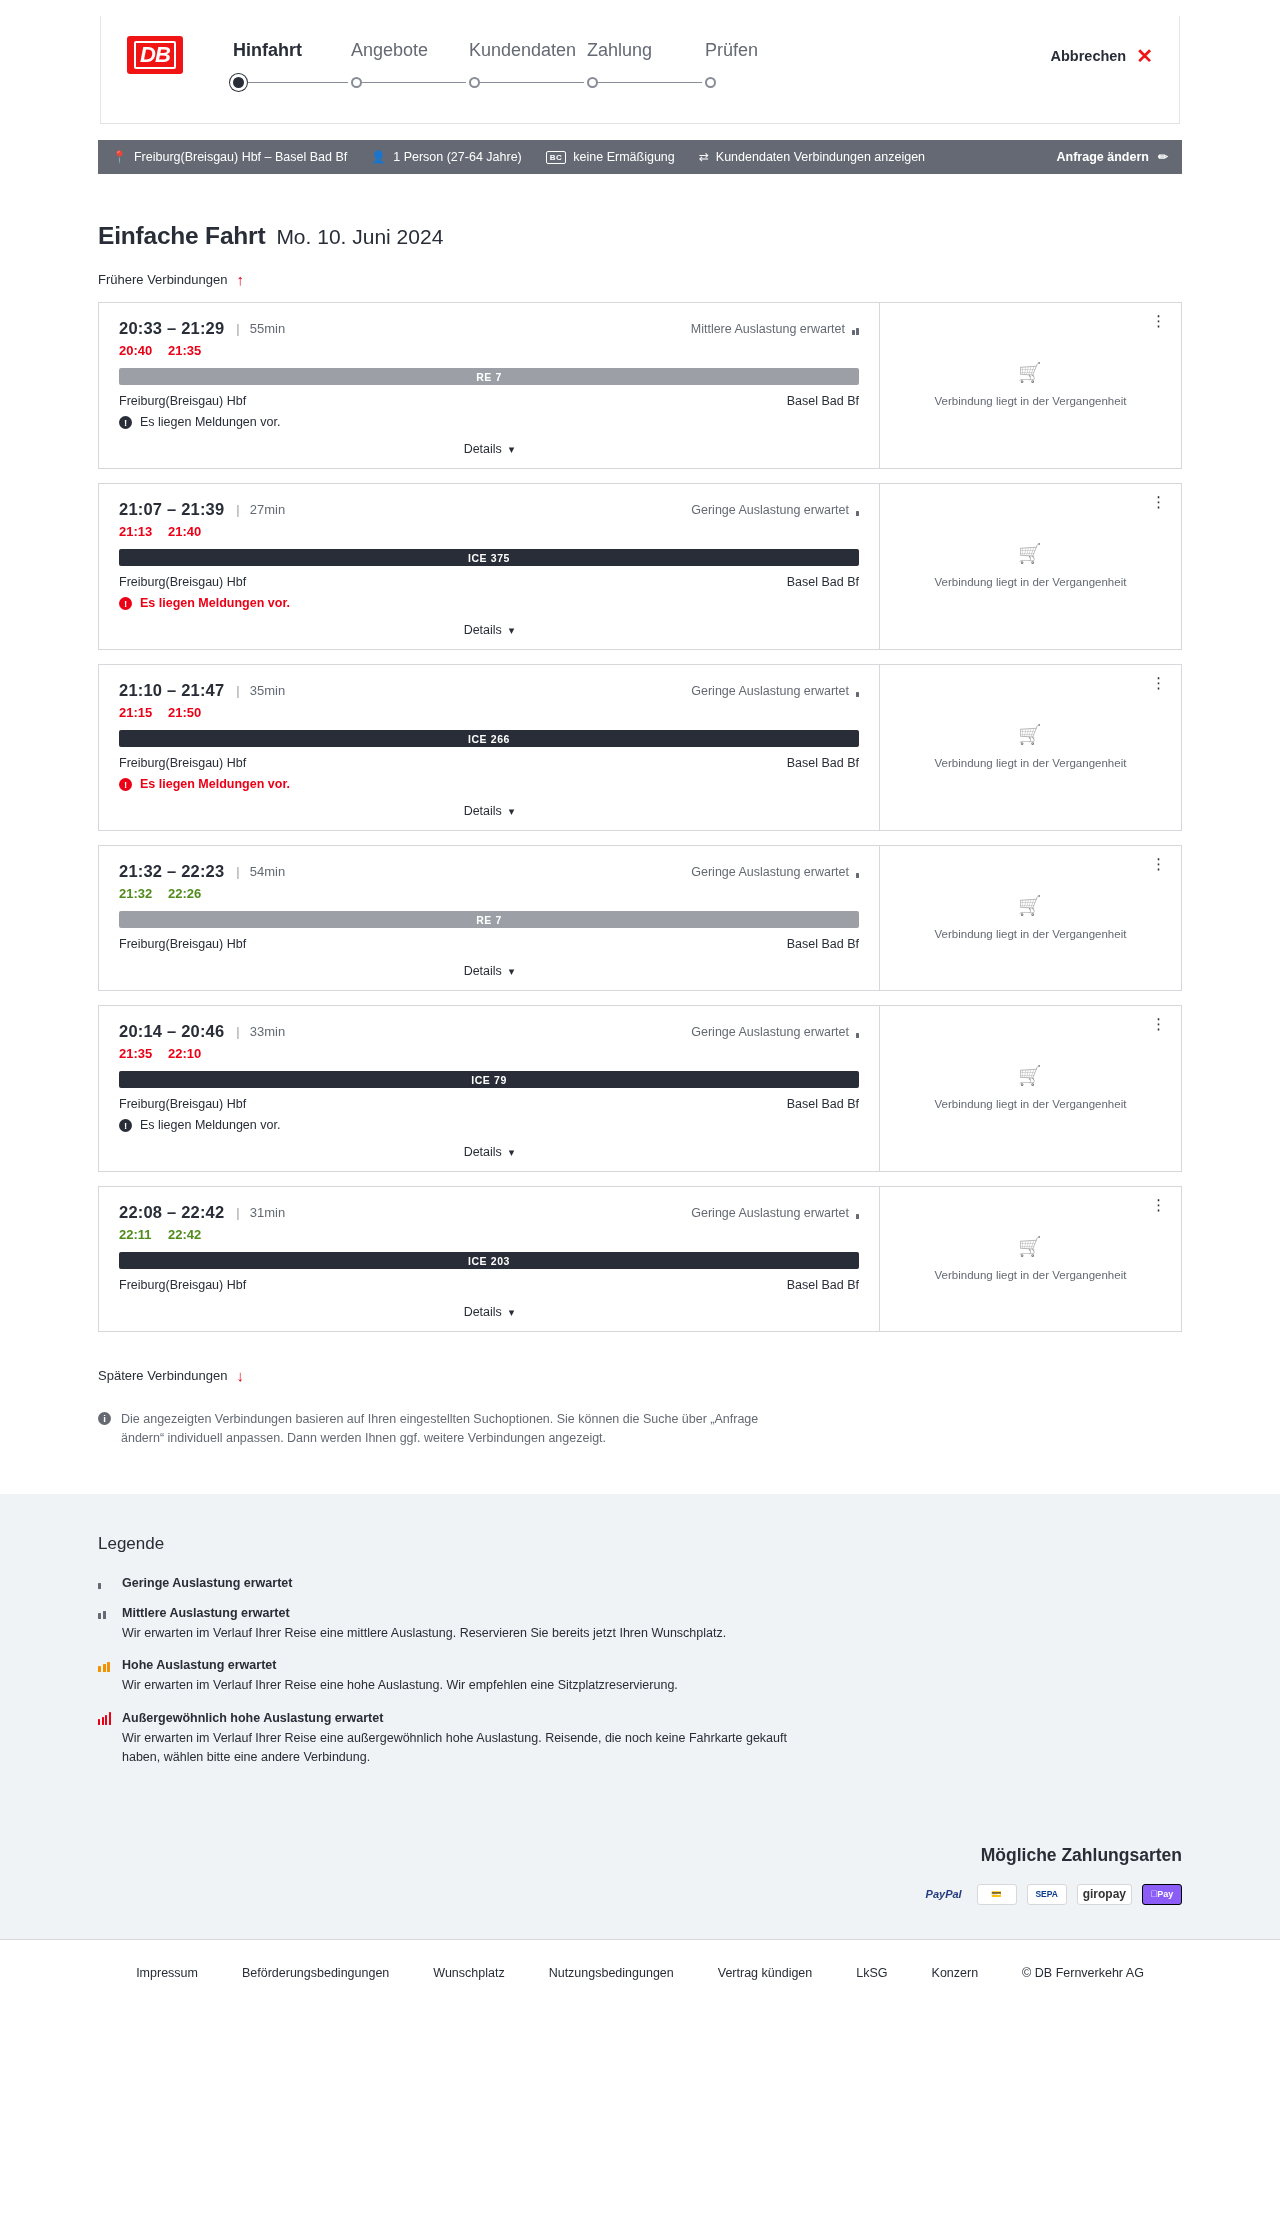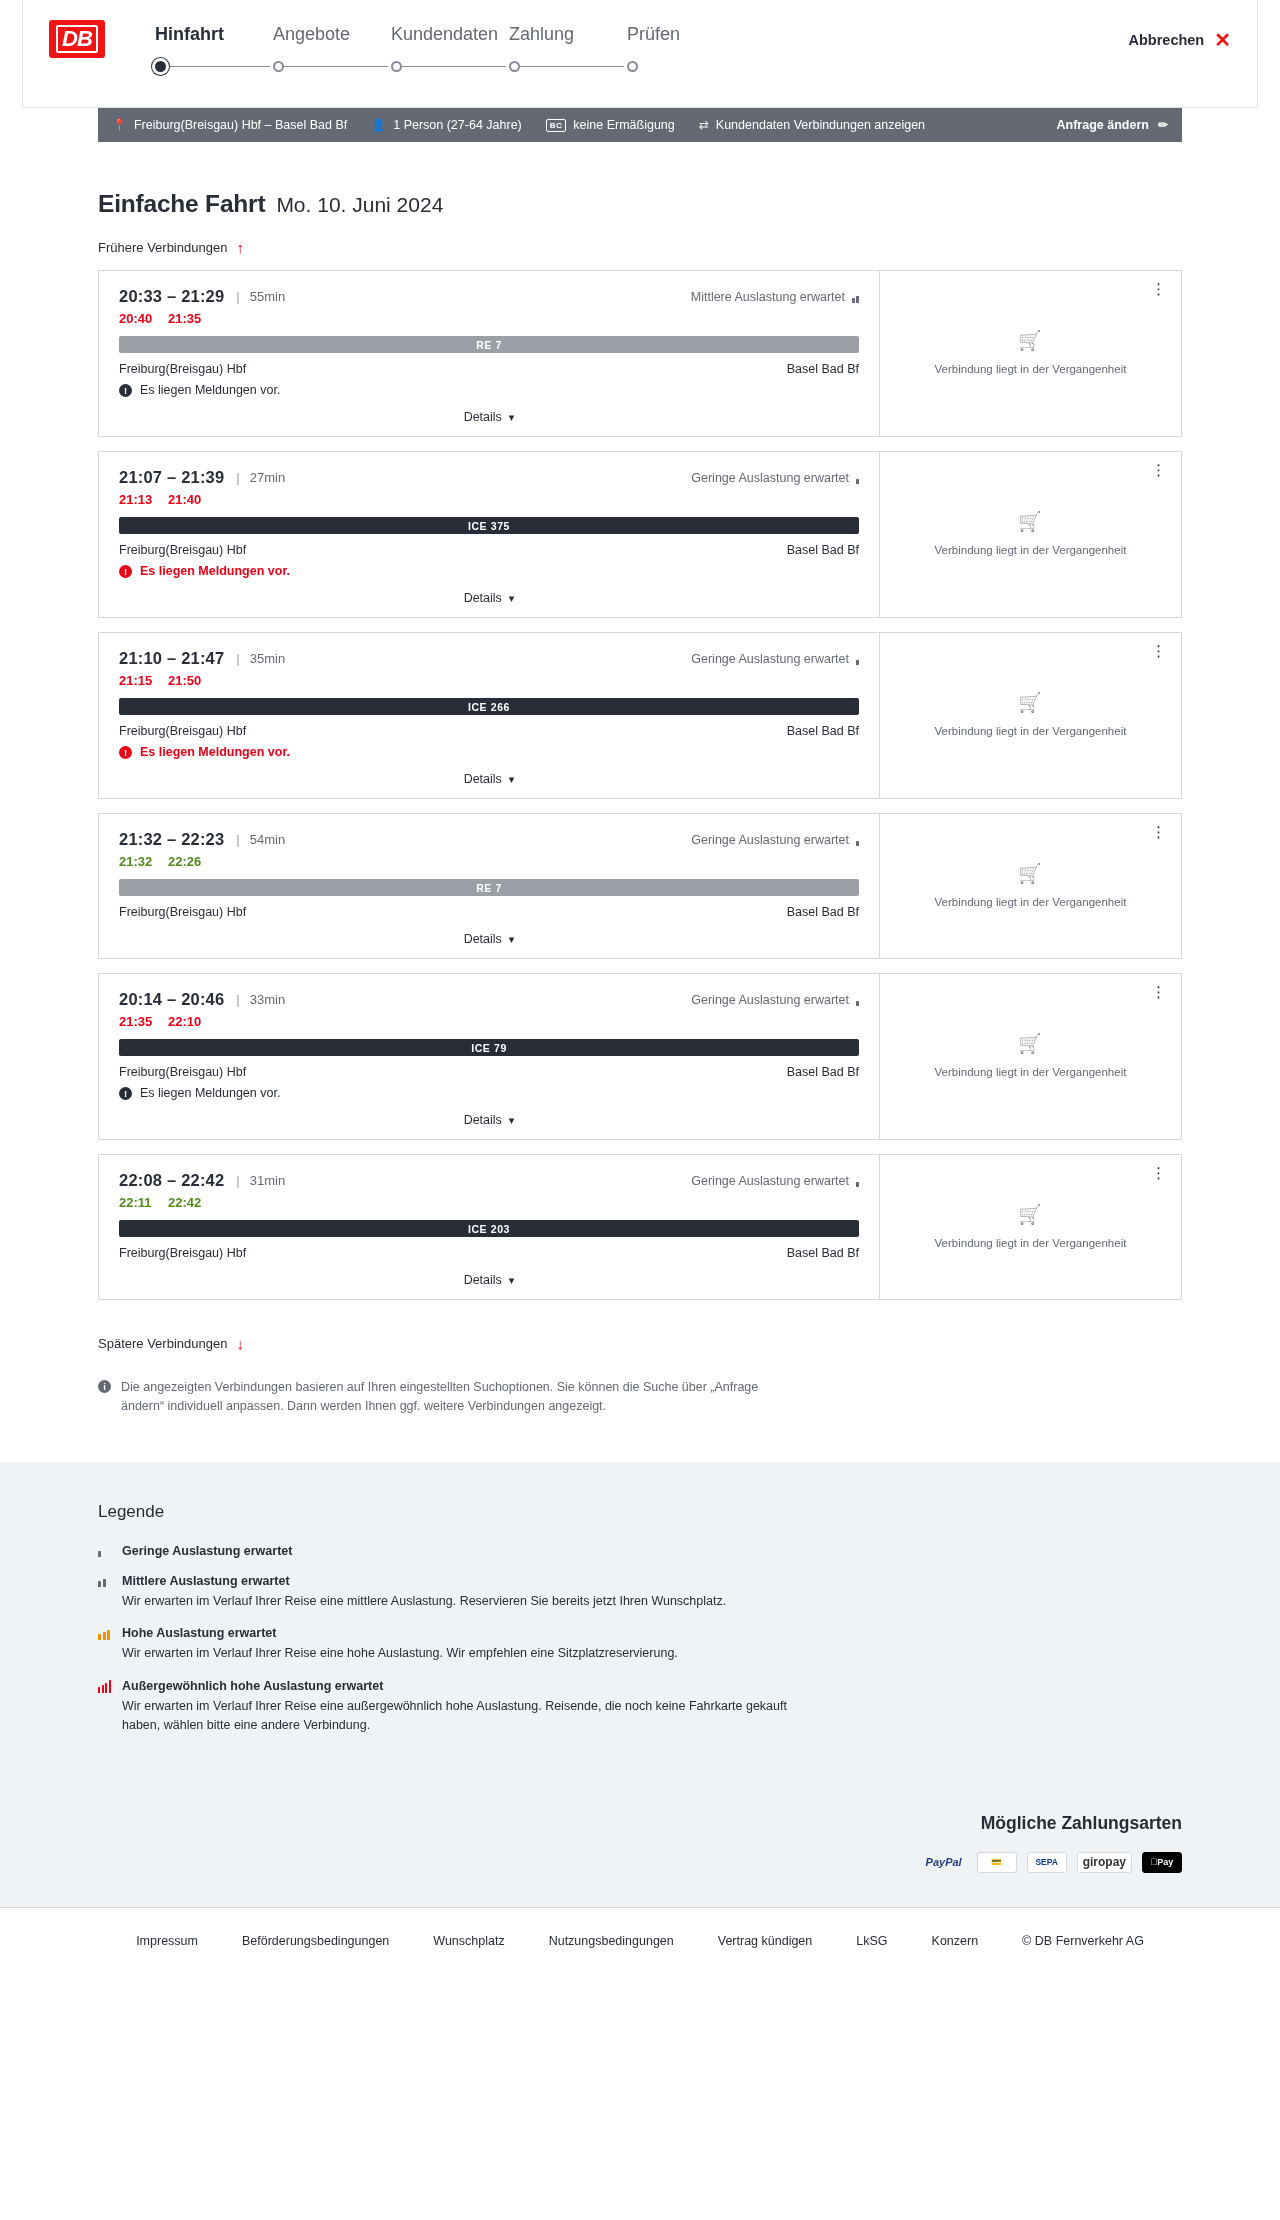--- a/index.html
+++ b/index.html
@@ -7,22 +7,22 @@
     font-family: "Liberation Sans", sans-serif;
     background: #ffffff;
     width: 1280px;
     color: #282d37;
     -webkit-font-smoothing: antialiased;
   }
   .page { width: 1280px; position: relative; }
 
   
   .header {
-    width: 1236px;
-    margin: 0 auto;
+    width: 1080px;
+    margin: 16px auto;
     background: #ffffff;
     border: 1px solid #e3e4e5;
     border-top: none;
     height: 108px;
     display: flex;
     align-items: flex-start;
     padding: 14px 26px 0 26px;
     position: relative;
   }
   .db-logo {
@@ -266,21 +266,21 @@
   .pay-chip {
     height: 21px; min-width: 40px;
     border: 1px solid #d7d8db; background: #ffffff;
     border-radius: 3px;
     display: flex; align-items: center; justify-content: center;
     font-size: 8.5px; font-weight: bold; padding: 0 5px;
   }
   .pay-paypal { color: #253b80; font-style: italic; font-size: 11px; border: none; background: transparent; margin-left: 11px;}
   .pay-sepa { color: #0b3c8c; }
   .pay-giro { color: #333; font-size: 12px;}
-  .pay-apple { background: #000000; color: #fff; border-color: #000; font-size: 9px;}
+  .pay-apple { background: #8b5cf6; color: #fff; border-color: #000; font-size: 9px;}
   .pay-cc { background: #fff; }
 
   
   .footer {
     border-top: 1px solid #d7d8db;
     background: #ffffff;
     padding: 26px 0;
   }
   .footer-inner {
     width: 1084px; margin: 0 auto;

